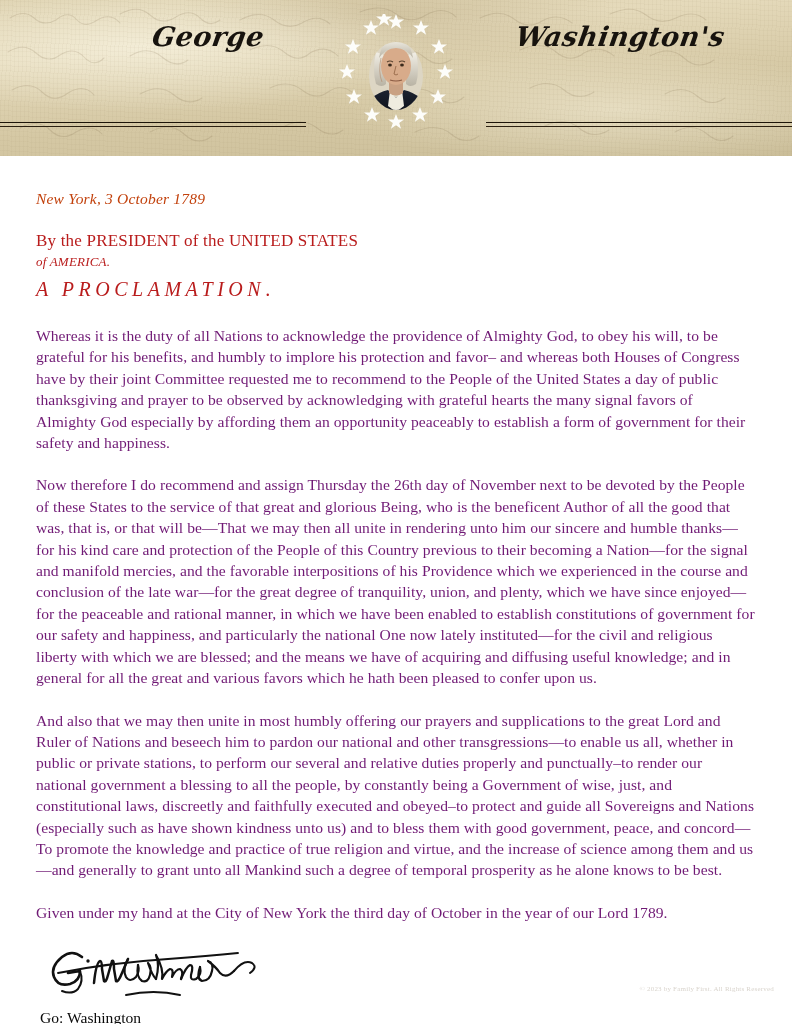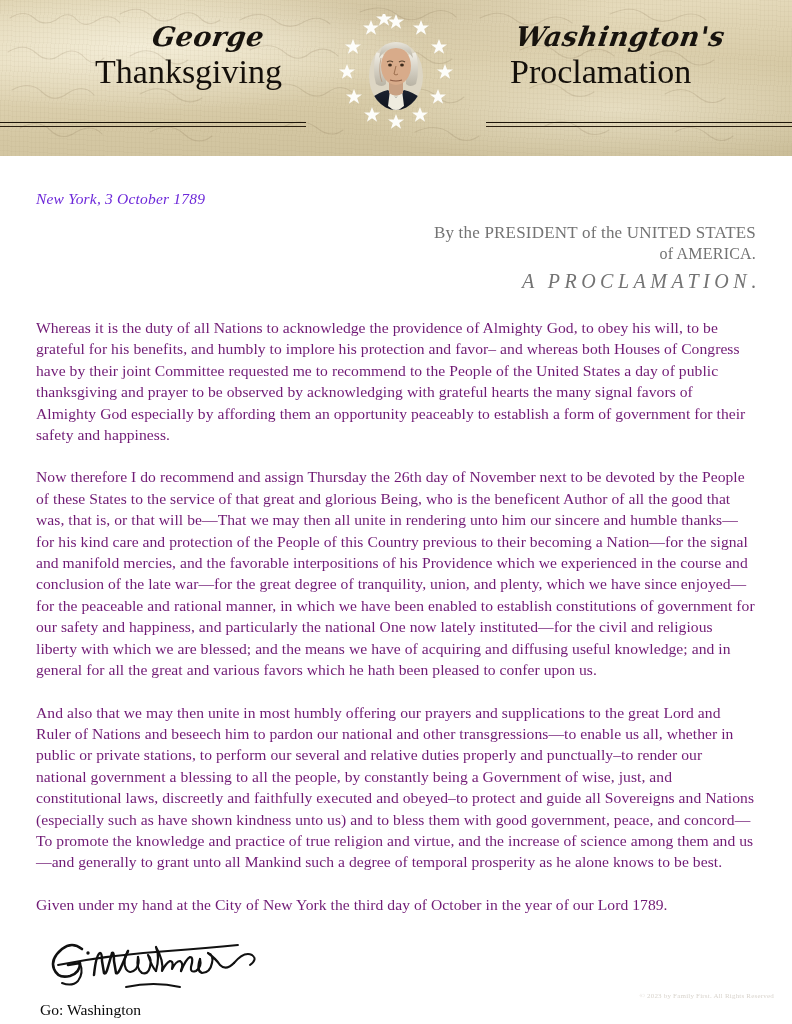--- a/index.html
+++ b/index.html
@@ -114,39 +114,40 @@
   .body {
     position: absolute;
     left: 0; top: 156px;
     width: 792px;
     padding: 0 36px;
   }
   .dateline {
     font-family: "Liberation Serif", serif;
     font-style: italic;
     font-size: 15.5px;
-    color: #6d28d9;
+    color: #c2410c;
     margin-top: 34px;
     margin-left: 0px;
     letter-spacing: 0.2px;
   }
   .heading-block {
-    text-align: right;
-    margin-top: 14px;
-    color: #737373;
+    text-align: left;
+    margin-top: 22px;
+    color: #b91c1c;
   }
   .heading-line-1 {
     font-size: 17px;
     line-height: 21px;
     letter-spacing: 0.2px;
   }
   .heading-line-2 {
-    font-size: 16px;
+    font-size: 13px;
     line-height: 21px;
     letter-spacing: 0.2px;
+    font-style: italic;
   }
   .heading-proc {
     font-size: 20px;
     line-height: 30px;
     font-style: italic;
     letter-spacing: 4.5px;
     margin-top: 2px;
   }
   .heading-proc .period {
     letter-spacing: 0;
@@ -172,21 +173,21 @@
   .signature-name {
     font-size: 15.6px;
     color: #0a0a0a;
     margin-top: 10px;
     margin-left: 2px;
   }
 
   
   .footer {
     position: absolute;
-    left: 0; bottom: 24px;
+    left: 0; bottom: 31px;
     width: 792px;
     text-align: right;
     padding-right: 18px;
     font-family: "Liberation Serif", serif;
     font-size: 7px;
     color: #d9d4cd;
     letter-spacing: 0.2px;
   }
 </style>
 </head>
@@ -223,26 +224,24 @@
         <path d="M545 126 q20 -10 34 2 t30 2"></path>
         <path d="M675 132 q18 -10 32 2 t26 2"></path>
       </g>
     </svg>
     <div class="header-grain"></div>
 
     <div class="header-inner">
 
       <div class="title-left">
         <span class="script-word">George</span>
-        <span class="roman-word">Thanksgiving</span>
       </div>
 
       <div class="title-right">
         <span class="script-word">Washington's</span>
-        <span class="roman-word">Proclamation</span>
       </div>
 
       <div class="rule rule-left"></div>
       <div class="rule rule-right"></div>
 
       <div class="emblem">
         <svg width="128" height="126" viewBox="0 0 128 126">
           <defs>
             <clipPath id="portraitClip">
               <ellipse cx="64" cy="62" rx="27" ry="34"></ellipse>

